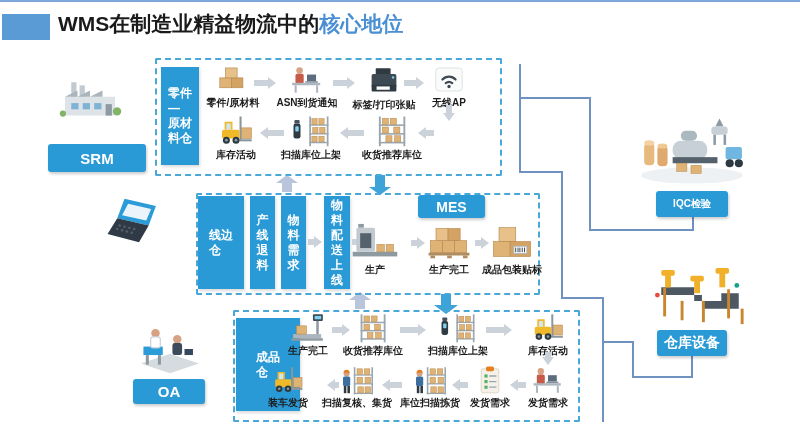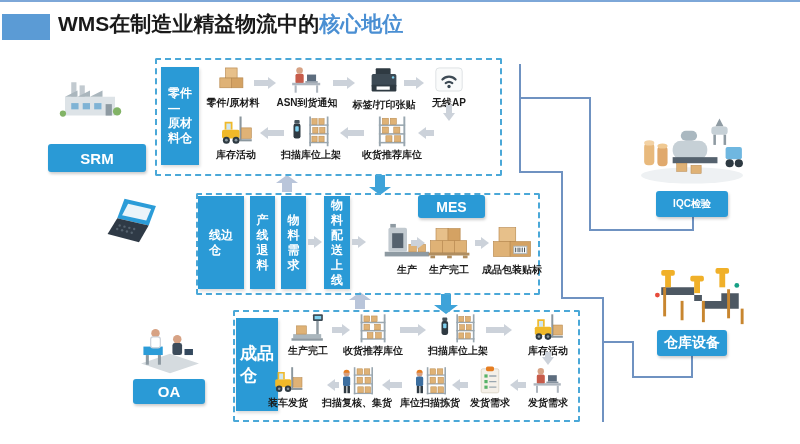--- a/index.html
+++ b/index.html
@@ -415,21 +415,21 @@
   <div class="storebox" style="left:324px;top:196px;width:26px;height:93px;font-size:12px">物
 料
 配
 送
 上
 线</div>
   <div class="harrow" style="left:352px;top:236px;width:14px"></div>
 
   <div class="syslabel" style="left:418px;top:195px;width:67px;height:23px;font-size:14px">MES</div>
 
-  <div class="fg" style="left:372px;top:222px;width:70px">
+  <div class="fg" style="left:340px;top:222px;width:70px">
     <span class="ic">
         <svg class="ic" width="52" height="41" viewBox="0 0 56 44">
           <use href="#s-machine"></use>
         </svg>
       </span>
     <div class="lbl">生产</div>
   </div>
   <div class="harrow" style="left:411px;top:237px;width:14px"></div>
   <div class="fg" style="left:414px;top:222px;width:70px">
     <span class="ic">
@@ -443,21 +443,21 @@
   <div class="fg" style="left:472px;top:222px;width:80px">
     <span class="ic">
         <svg class="ic" width="52" height="41" viewBox="0 0 56 44">
           <use href="#s-barcodebox"></use>
         </svg>
       </span>
     <div class="lbl">成品包装贴标</div>
   </div>
 
   <div class="dashedbox" style="left:233px;top:310px;width:343px;height:108px"></div>
-  <div class="storebox" style="left:236px;top:318px;width:42px;height:93px;font-size:17px">成品
+  <div class="storebox" style="left:236px;top:318px;width:64px;height:93px;font-size:12px">成品
 仓</div>
 
   <div class="fg" style="left:273px;top:311px;width:70px">
     <span class="ic">
         <svg class="ic" width="44" height="33" viewBox="0 0 48 40">
           <use href="#s-scale"></use>
         </svg>
       </span>
     <div class="lbl">生产完工</div>
   </div>

